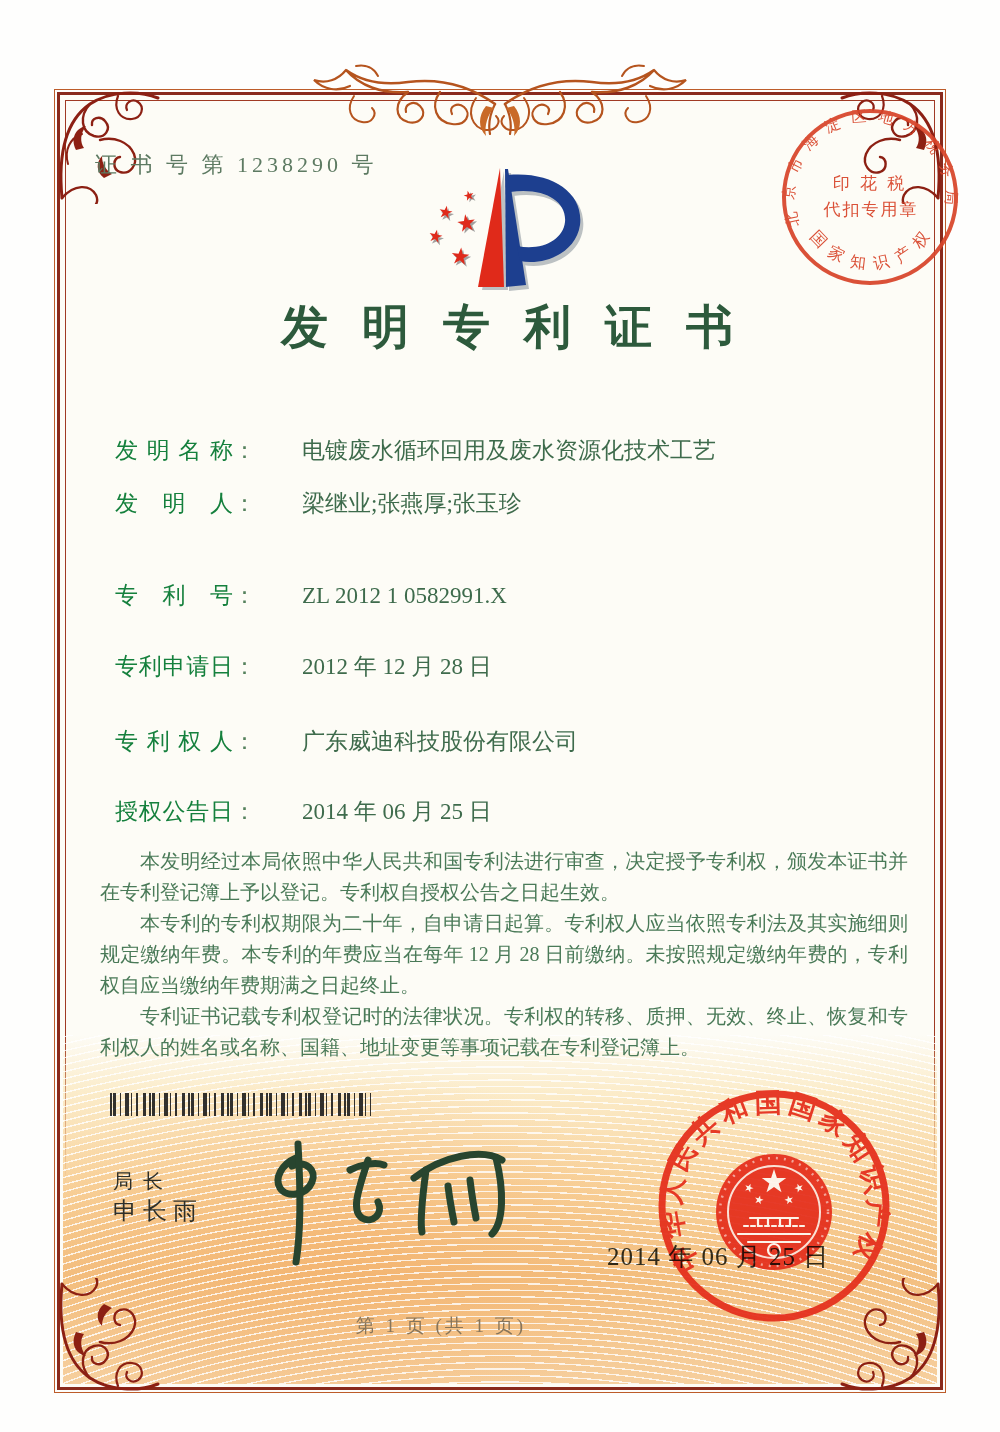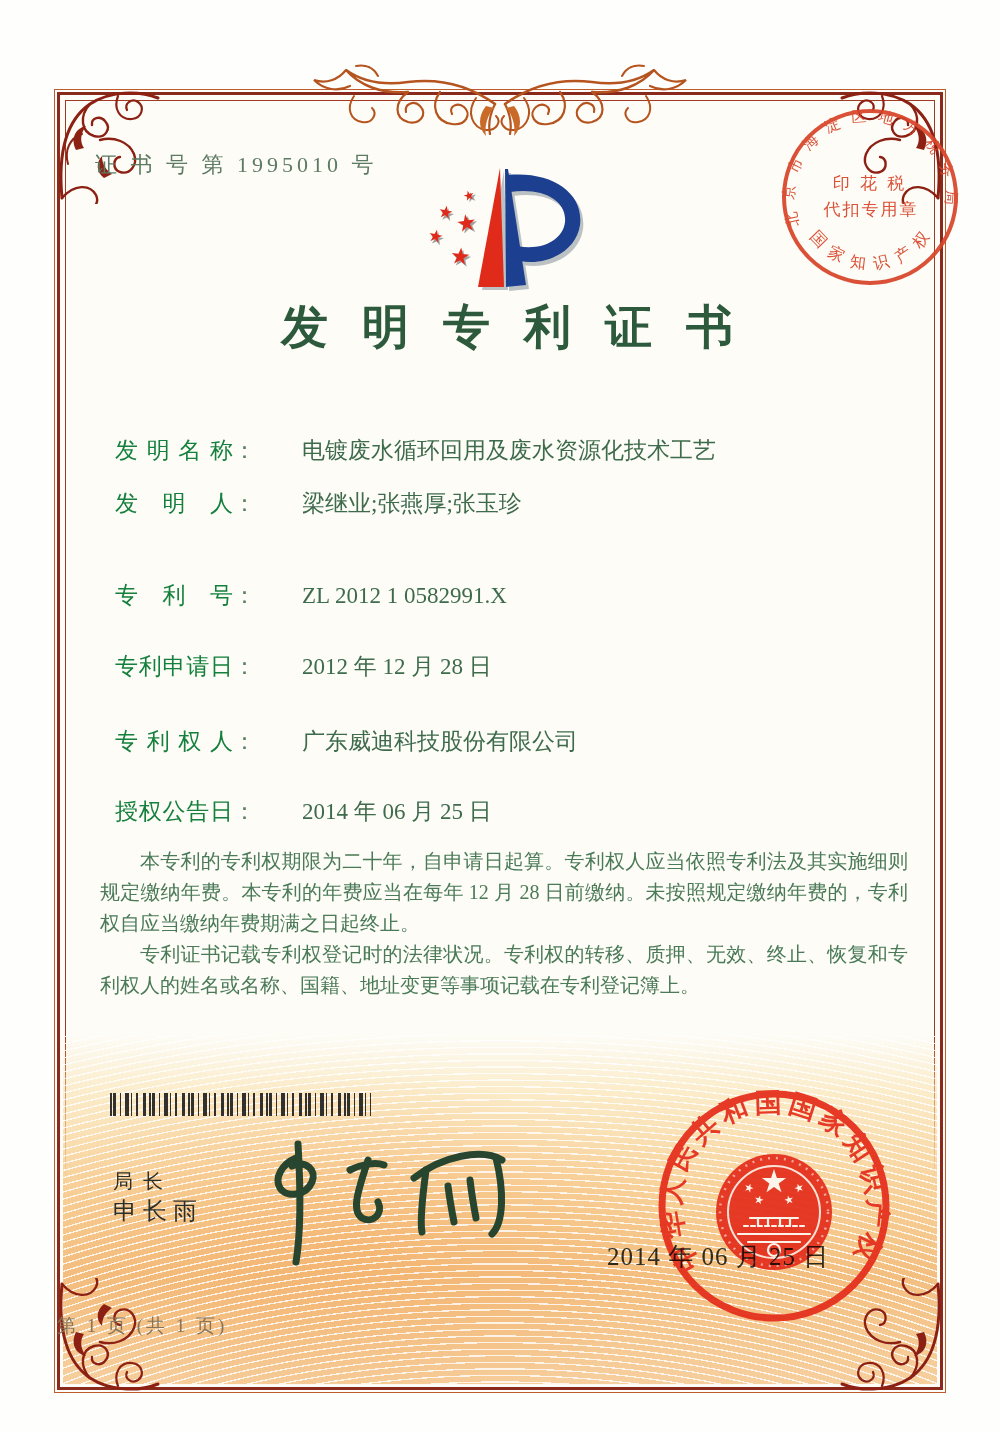--- a/index.html
+++ b/index.html
@@ -69,21 +69,21 @@
   .director-block { position:absolute; left:113px; top:1168px; z-index:6; color:#2d2f2a; }
   .director-title { font-size:20px; letter-spacing:10px; font-family:"Liberation Sans","DejaVu Sans",sans-serif; }
   .director-name  { font-size:24px; letter-spacing:6px; font-family:"Liberation Sans","DejaVu Sans",sans-serif; }
   .signature { position:absolute; left:230px; top:1130px; width:300px; height:150px; z-index:6; }
   .seal { position:absolute; left:648px; top:1080px; width:252px; height:252px; z-index:5; opacity:.94; }
   .seal-date {
     position:absolute; left:607px; top:1240px; z-index:6; white-space:nowrap;
     font-size:25px; color:#33352b; letter-spacing:1px; mix-blend-mode:multiply;
   }
   .footer {
-    position:absolute; left:57px; top:1313px; width:768px; z-index:6;
+    position:absolute; left:57px; top:1313px; width:768px; text-align:center; z-index:6;
     font-size:19px; color:#87755b; letter-spacing:3px;
   }
   svg text { font-family:"Liberation Serif","DejaVu Serif",serif; }
 </style>
 </head>
 <body>
 
 <div class="frame"></div>
 <div class="guilloche"></div>
 
@@ -160,21 +160,21 @@
     <path d="M332,20 C336,12 344,8 354,10" stroke-width="2"></path>
 
     <path d="M205,48 C200,58 198,68 200,78 M215,48 C220,58 222,68 220,78" stroke-width="2.2"></path>
   </g>
   <g fill="#c96a28">
     <path d="M196,50 C188,60 188,72 196,80 C194,70 198,58 204,52 Z"></path>
     <path d="M224,50 C232,60 232,72 224,80 C226,70 222,58 216,52 Z"></path>
   </g>
 </svg>
 
-<div class="cert-no">证 书 号 第 1995010 号</div>
+<div class="cert-no">证 书 号 第 1238290 号</div>
 
 <svg class="logo" viewBox="0 0 210 152">
 
   <g fill="#9aa2a8" opacity=".65" transform="translate(4,3)">
     <path d="M95,22 L99,141 L73,141 Z"></path>
     <path d="M99,24 L102,24 L120,140 L100,142 Z"></path>
     <path d="M102,30 C146,26 178,48 174,80 C170,108 138,121 114,116 L111,101 C136,106 157,95 159,77 C161,56 138,42 104,47 Z"></path>
   </g>
 
   <path d="M95,22 L99,141 L73,141 Z" fill="#e02a1a"></path>
@@ -222,20 +222,21 @@
   <span class="flabel">专利申请日</span><span class="fcolon">：</span><span class="fvalue">2012 年 12 月 28 日</span>
 </div>
 <div class="field" style="top:726px;">
   <span class="flabel">专利权人</span><span class="fcolon">：</span><span class="fvalue">广东威迪科技股份有限公司</span>
 </div>
 <div class="field" style="top:796px;font-family:Liberation Serif, serif;">
   <span class="flabel">授权公告日</span><span class="fcolon">：</span><span class="fvalue">2014 年 06 月 25 日</span>
 </div>
 
 <div class="body-text">
+  <p>本发明经过本局依照中华人民共和国专利法进行审查，决定授予专利权，颁发本证书并在专利登记簿上予以登记。专利权自授权公告之日起生效。</p>
   <p>本专利的专利权期限为二十年，自申请日起算。专利权人应当依照专利法及其实施细则规定缴纳年费。本专利的年费应当在每年 12 月 28 日前缴纳。未按照规定缴纳年费的，专利权自应当缴纳年费期满之日起终止。</p>
   <p>专利证书记载专利权登记时的法律状况。专利权的转移、质押、无效、终止、恢复和专利权人的姓名或名称、国籍、地址变更等事项记载在专利登记簿上。</p>
 </div>
 
 <div class="barcode"></div>
 
 <div class="director-block">
   <div class="director-title">局长</div>
   <div class="director-name">申长雨</div>
 </div>

